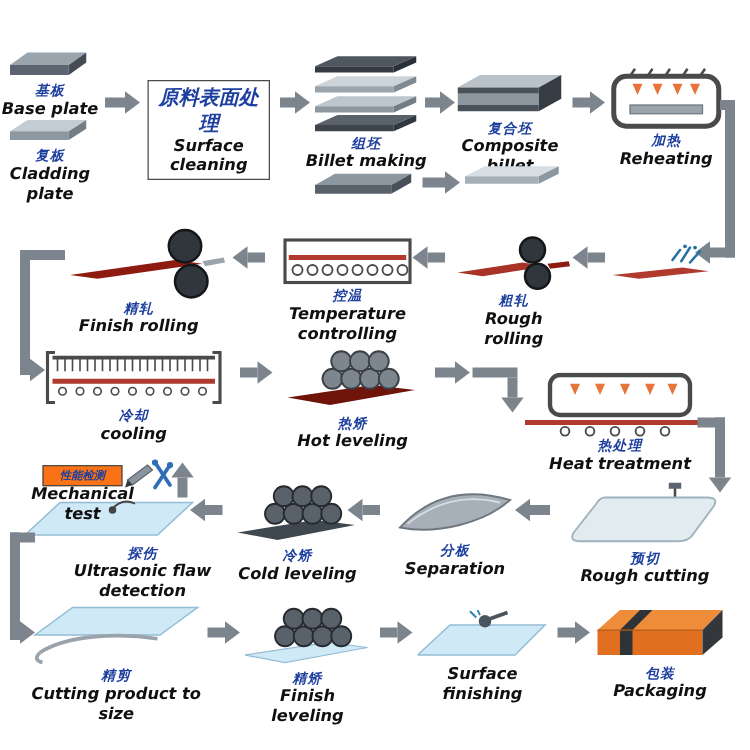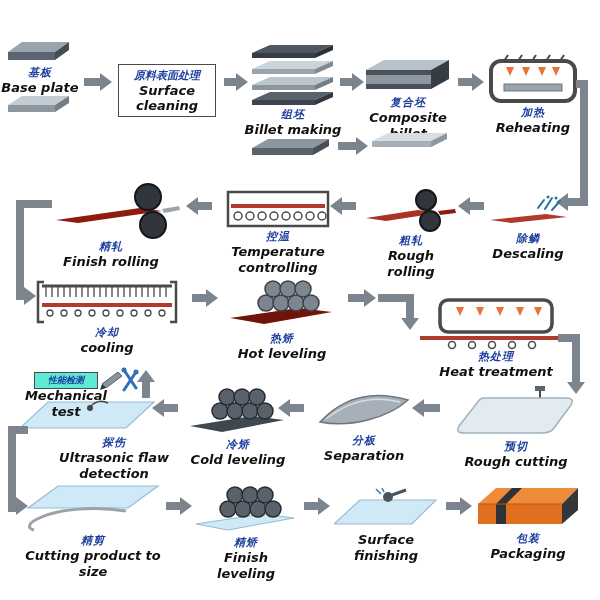--- a/index.html
+++ b/index.html
@@ -4,22 +4,22 @@
 <style>
   * { margin:0; padding:0; box-sizing:border-box; }
   html,body { background:#fff; }
   body { font-family:"DejaVu Sans","Liberation Sans",sans-serif; }
   #canvas { position:relative; width:600px; height:600px; background:#ffffff; overflow:hidden;font-style:italic; }
   .abs { position:absolute; }
   .lbl { position:absolute; text-align:center; line-height:1.25; }
   .zh { display:block; color:#1d3f9e; font-size:11px; font-weight:700; letter-spacing:1px; }
   .en { display:block; color:#101010; font-size:13px; font-weight:700; }
   .procbox { position:absolute; border:1.5px solid #4a4a4a; background:#fff; text-align:center; padding:3px 4px; }
-  .procbox .zh { font-size:11px; letter-spacing:0; }
-  .zhbox { position:absolute; border:1.2px solid #4a4a4a; background:#5eead4; text-align:center; padding:1px 3px; }
+  .procbox .zh { font-size:16px; letter-spacing:0; }
+  .zhbox { position:absolute; border:1.2px solid #4a4a4a; background:#f97316; text-align:center; padding:1px 3px; }
   .zhbox .zh { font-size:9px; letter-spacing:0; }
   .arr { position:absolute; background:#7c858d; }
   .arr-r::after { content:""; position:absolute; left:100%; top:50%; transform:translateY(-50%);
     border-left:12px solid #7c858d; border-top:9px solid transparent; border-bottom:9px solid transparent; }
   .arr-l::before { content:""; position:absolute; right:100%; top:50%; transform:translateY(-50%);
     border-right:12px solid #7c858d; border-top:9px solid transparent; border-bottom:9px solid transparent; }
   .arr-d::after { content:""; position:absolute; top:100%; left:50%; transform:translateX(-50%);
     border-top:12px solid #7c858d; border-left:9px solid transparent; border-right:9px solid transparent; }
   .arr-u::before { content:""; position:absolute; bottom:100%; left:50%; transform:translateX(-50%);
     border-bottom:12px solid #7c858d; border-left:9px solid transparent; border-right:9px solid transparent; }
@@ -38,20 +38,24 @@
   <div class="lbl" style="left:0;top:66px;width:80px;">
     <span class="zh">基板</span>
     <span class="en">Base plate</span>
   </div>
 
   <svg class="abs" style="left:8px;top:94px;" width="62" height="24" viewBox="0 0 62 24">
     <polygon points="14,2 61,2 47,11 0,11" fill="#c3ccd2"></polygon>
     <polygon points="0,11 47,11 47,18 0,18" fill="#8d97a0"></polygon>
     <polygon points="47,11 61,2 61,9 47,18" fill="#737d86"></polygon>
   </svg>
+  <div class="lbl" style="left:0;top:118px;width:80px;">
+    <span class="zh">复板</span>
+    <span class="en">Cladding plate</span>
+  </div>
 
   <div class="arr arr-r" style="left:84px;top:78px;width:16px;height:8px;"></div>
 
   <div class="procbox" style="left:118px;top:64px;width:98px;">
     <span class="zh">原料表面处理</span>
     <span class="en">Surface cleaning</span>
   </div>
 
   <div class="arr arr-r" style="left:224px;top:78px;width:12px;height:8px;"></div>
 
@@ -130,24 +134,20 @@
   <svg class="abs" style="left:490px;top:194px;" width="78" height="36" viewBox="0 0 78 36">
     <polygon points="0,26 56,20 77,23 21,29" fill="#b03a2e"></polygon>
     <g stroke="#2471a3" stroke-width="2" stroke-linecap="round">
       <line x1="48" y1="14" x2="54" y2="6"></line>
       <line x1="55" y1="15" x2="62" y2="4"></line>
       <line x1="62" y1="16" x2="70" y2="7"></line>
     </g>
     <circle cx="58" cy="3" r="1.5" fill="#2471a3"></circle>
     <circle cx="66" cy="4" r="1.5" fill="#2471a3"></circle>
   </svg>
-  <div class="lbl" style="left:478px;top:232px;width:100px;">
-    <span class="zh">除鳞</span>
-    <span class="en">Descaling</span>
-  </div>
 
   <div class="arr arr-l" style="left:470px;top:202px;width:14px;height:8px;"></div>
 
   <svg class="abs" style="left:366px;top:188px;" width="90" height="44" viewBox="0 0 90 44">
     <polygon points="0,30 52,22 72,25 20,33" fill="#a93226"></polygon>
     <circle cx="60" cy="12" r="10" fill="#30363c" stroke="#14171a" stroke-width="2"></circle>
     <circle cx="64" cy="33" r="10" fill="#30363c" stroke="#14171a" stroke-width="2"></circle>
     <polygon points="72,23 89,21 90,25 74,27" fill="#8e1b10"></polygon>
   </svg>
   <div class="lbl" style="left:366px;top:234px;width:90px;">

